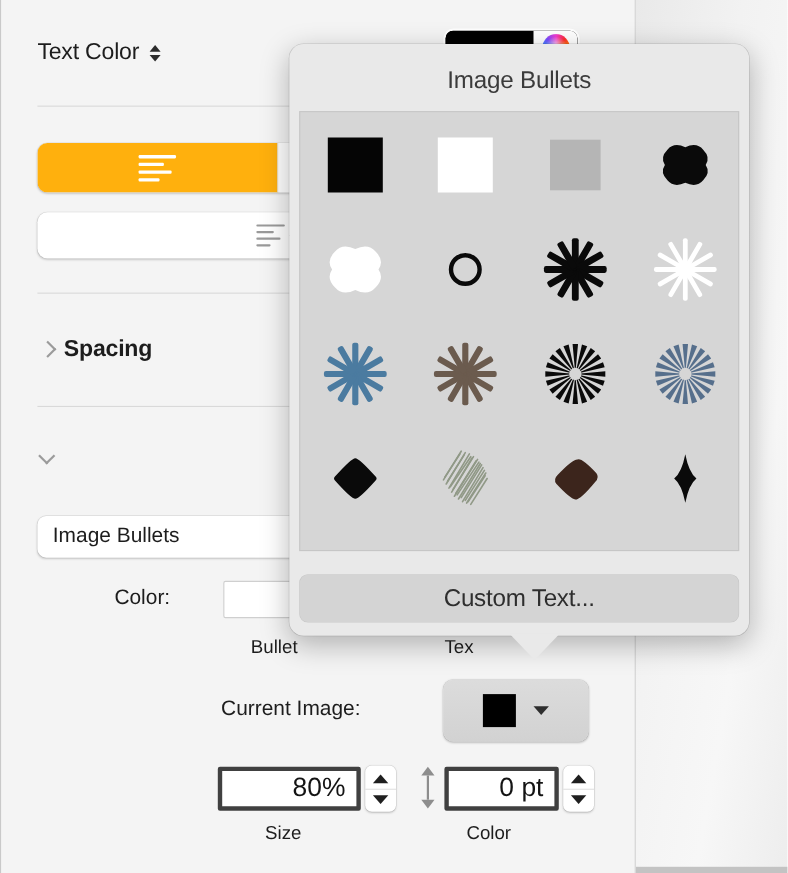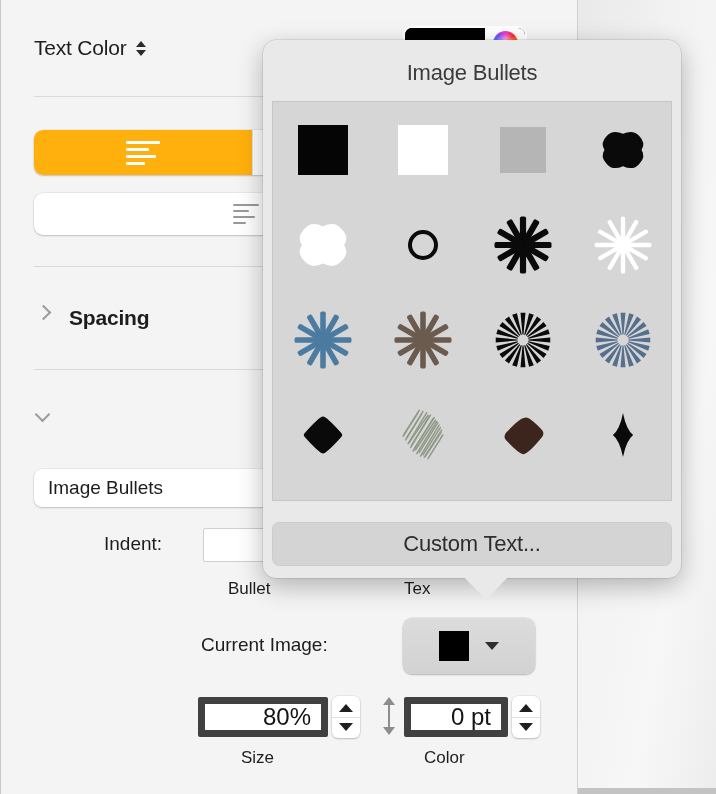--- a/index.html
+++ b/index.html
@@ -120,21 +120,21 @@
     display: flex; align-items: center; justify-content: center;
   }
   .indent-ico { display:flex; align-items:center; gap:4px; }
   .indent-lines { display:flex; flex-direction:column; gap:3.5px; width:26px; }
   .indent-lines span { display:block; height:2.5px; border-radius:1px; background:#9a9a9a; }
   .indent-lines span:nth-child(1){width:100%} .indent-lines span:nth-child(2){width:62%}
   .indent-lines span:nth-child(3){width:84%} .indent-lines span:nth-child(4){width:50%}
   .indent-tri { width:0;height:0;border-top:6px solid transparent;border-bottom:6px solid transparent;border-right:8px solid #8e8e8e; }
 
   
-  .disc-row { position: absolute; display:flex; align-items:flex-start; gap: 19px; }
+  .disc-row { position: absolute; display:flex; align-items:center; gap: 8px; }
   .disc-chev {
     width: 14px; height: 14px; position: relative; display:inline-block;
   }
   .disc-chev::before {
     content:""; position:absolute; left:2px; top:1px;
     width: 9px; height: 9px;
     border-right: 2.4px solid #9b9b9b; border-bottom: 2.4px solid #9b9b9b;
     transform: rotate(-45deg);
   }
   .disc-chev.open::before { transform: rotate(45deg); left:1px; top:0px; }
@@ -182,21 +182,21 @@
   }
   .stepper .cup, .stepper .cdn {
     width:0;height:0;border-left:7px solid transparent;border-right:7px solid transparent;
   }
   .stepper .cup { border-bottom: 8px solid #1f1f1f; }
   .stepper .cdn { border-top: 8px solid #1f1f1f; }
   .stepper .divline { width:100%; height:1px; background:#e0e0e0; }
 
   .numfield {
     position:absolute; height:40px; background:#ffffff;
-    border:7px solid #404040; border-radius:2px;
+    border:4px solid #404040; border-radius:2px;
     display:flex; align-items:center; justify-content:flex-end;
     padding-right:10px; font-size:24px; color:#141414;
   }
   .vert-arrow {
     position:absolute; left:381px; top:697px; width:16px; height:38px;
     display:flex; flex-direction:column; align-items:center; justify-content:space-between;
   }
   .vert-arrow .au { width:0;height:0;border-left:6px solid transparent;border-right:6px solid transparent;border-bottom:8px solid #8d8d8d; }
   .vert-arrow .stem { width:2.5px; flex:1 1 auto; background:#8d8d8d; }
   .vert-arrow .ad { width:0;height:0;border-left:6px solid transparent;border-right:6px solid transparent;border-top:8px solid #8d8d8d; }
@@ -302,21 +302,21 @@
     <div class="sep" style="top:369px"></div>
 
     <div class="disc-row" style="left:36px; top:409px">
       <span class="disc-chev open"></span>
     </div>
 
     <div class="popup-btn">
       <span class="txt">Image Bullets</span>
     </div>
 
-    <span class="indent-label">Indent:</span>
+    <span class="indent-label">Color:</span>
     <div class="field-box" style="left:203px; top:528px; width:118px;"></div>
     <div class="field-box" style="left:372px; top:528px; width:118px;"></div>
 
     <span class="sub-label" style="left:228px; top:579px">Bullet</span>
     <span class="sub-label" style="left:404px; top:579px">Tex</span>
 
     <span class="cur-label">Current Image:</span>
     <div class="cur-popup">
       <span class="bsw"></span>
       <span class="cur-chev"></span>

